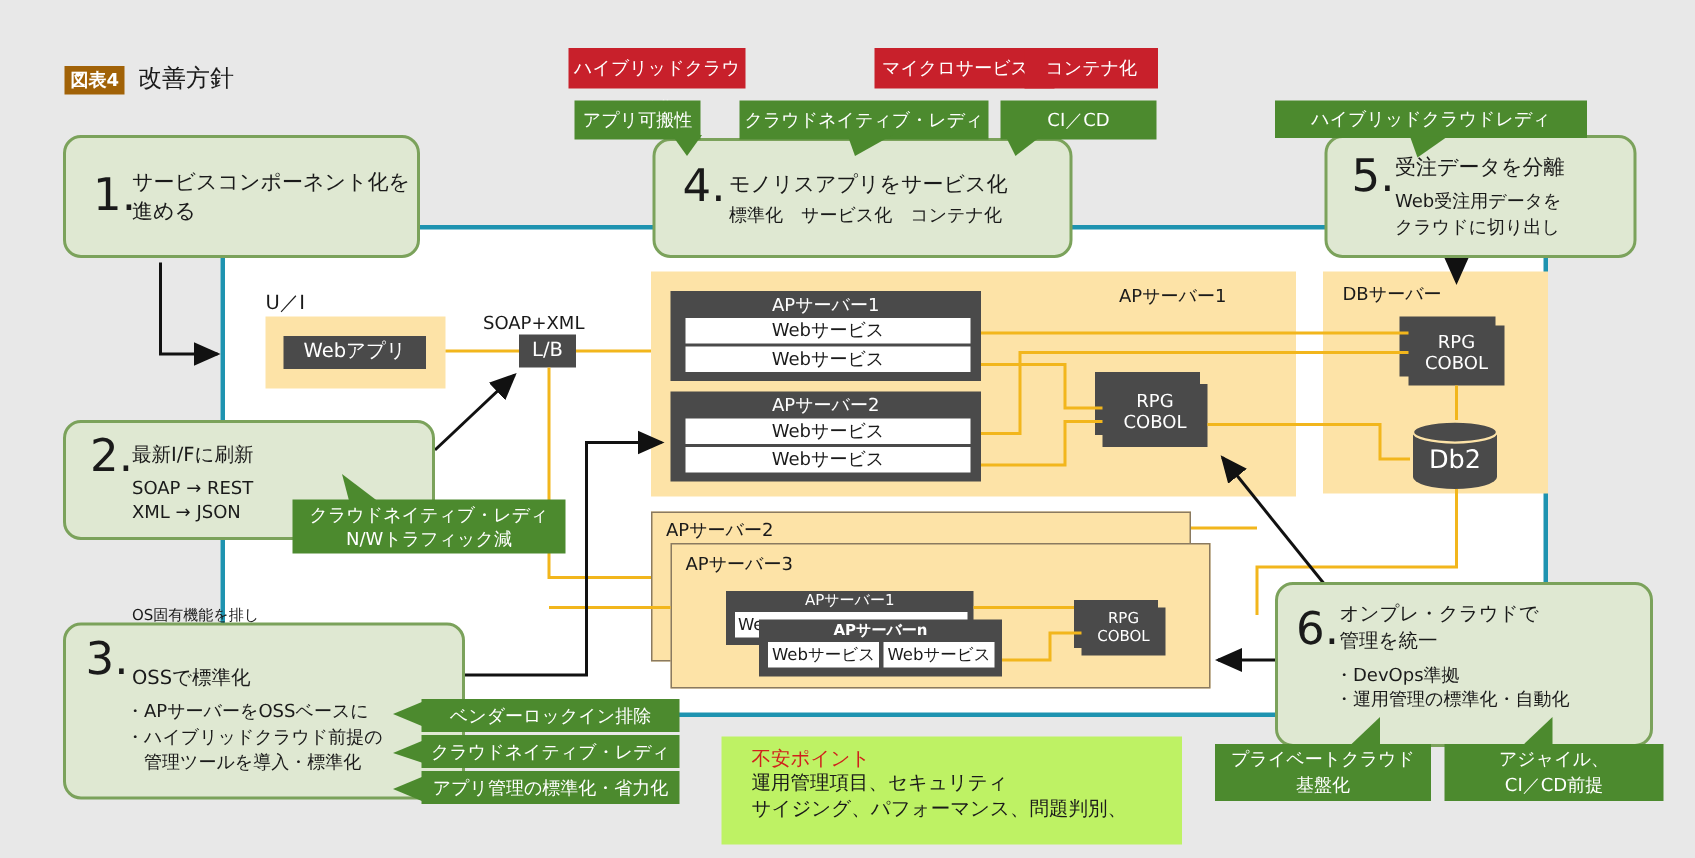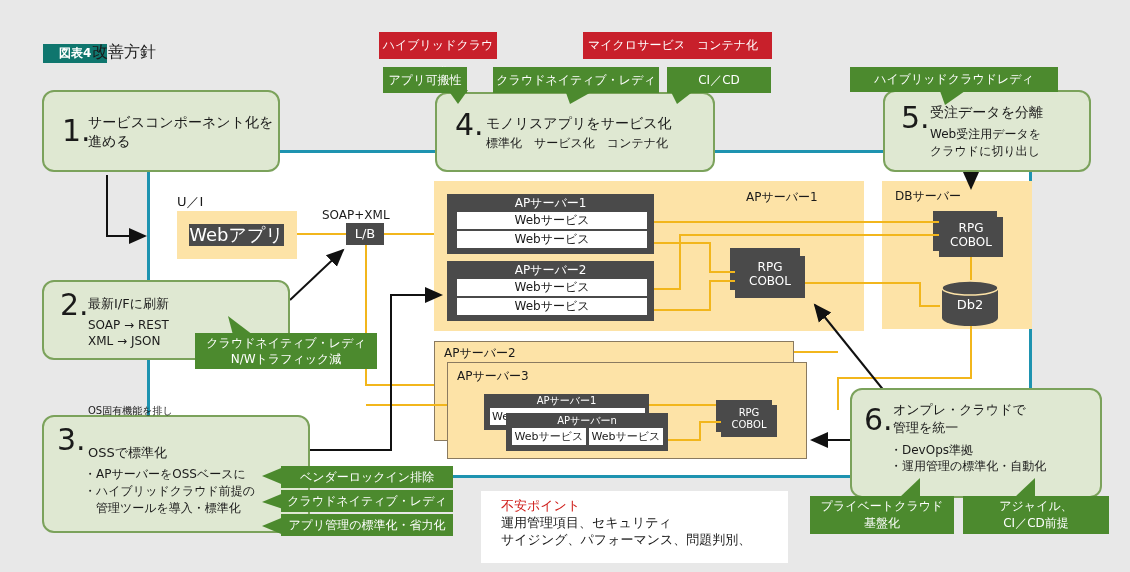--- a/index.html
+++ b/index.html
@@ -1,46 +1,46 @@
 <!DOCTYPE html>
 <html><head>
 <meta charset="utf-8">
 <style>
   * { box-sizing: border-box; margin: 0; padding: 0; }
   body { width: 1130px; height: 572px; background: #e8e8e8; font-family: "DejaVu Sans", "Liberation Sans", sans-serif; position: relative; overflow: hidden; color: #1a1a1a; }
   .abs { position: absolute; }
   #lines { position: absolute; left: 0; top: 0; width: 1130px; height: 572px; pointer-events: none; }
-  .title-badge { left: 43px; top: 44px; background: #0f766e; color: #fff; font-size: 12px; padding: 1px 16px; font-weight: bold; }
+  .title-badge { left: 43px; top: 44px; background: #a16207; color: #fff; font-size: 12px; padding: 1px 4px; font-weight: bold; }
   .title-text { left: 92px; top: 42px; font-size: 16px; }
   .frame { left: 147px; top: 150px; width: 885px; height: 328px; background: #fff; border: 3px solid #1e93b0; }
   .green-box { background: #dfe8d2; border: 2px solid #7ba25b; border-radius: 12px; }
   .num { font-size: 30px; line-height: 1; font-weight: normal; }
   .gb-title { font-size: 14px; line-height: 1.3; }
   .gb-sub { font-size: 12px; line-height: 1.35; }
   .red-tag { background: #c8202b; color: #fff; font-size: 12px; text-align: center; line-height: 27px; height: 27px; }
   .green-tag { background: #4c8a2e; color: #fff; font-size: 12px; text-align: center; }
   .orange-bg { background: #fde3a7; }
   .dark-box { background: #4a4a4a; color: #fff; text-align: center; font-size: 12px; }
   .white-row { background: #fff; color: #1a1a1a; text-align: center; font-size: 12px; }
   .label-sm { font-size: 12px; text-align: center; }
-  .anxiety { left: 481px; top: 491px; width: 307px; height: 72px; background: #ffffff; padding: 6px 20px; }
+  .anxiety { left: 481px; top: 491px; width: 307px; height: 72px; background: #bef264; padding: 6px 20px; }
   .anx-title { color: #d0201c; font-size: 13px; }
   .anx-body { font-size: 13px; line-height: 1.3; }
 </style>
 </head>
 <body>
 
 <div class="abs title-badge">図表4</div>
 <div class="abs title-text">改善方針</div>
 
 <div class="abs frame"></div>
 
 <div class="abs label-sm" style="left:177px;top:193px;font-size:13px;">U／I</div>
 <div class="abs orange-bg" style="left:177px;top:211px;width:120px;height:48px;"></div>
-<div class="abs dark-box" style="left:189px;top:224px;width:95px;height:22px;line-height:22px;font-size:18px;">Webアプリ</div>
+<div class="abs dark-box" style="left:189px;top:224px;width:95px;height:22px;line-height:22px;font-size:13px;">Webアプリ</div>
 
 <div class="abs" style="left:322px;top:208px;font-size:12px;">SOAP+XML</div>
 <div class="abs dark-box" style="left:346px;top:223px;width:38px;height:22px;line-height:22px;font-size:13px;">L/B</div>
 
 <div class="abs orange-bg" style="left:434px;top:181px;width:430px;height:150px;"></div>
 <div class="abs" style="left:746px;top:189px;font-size:12px;">APサーバー1</div>
 
 <div class="abs dark-box" style="left:447px;top:194px;width:207px;height:60px;">
   <div style="height:18px;line-height:18px;">APサーバー1</div>
   <div class="white-row" style="margin:0 7px 2px 10px;height:17px;line-height:17px;">Webサービス</div>
@@ -62,33 +62,33 @@
 <div class="abs" style="left:895px;top:188px;font-size:12px;">DBサーバー</div>
 <div class="abs dark-box" style="left:933px;top:211px;width:64px;height:40px;"></div>
 <div class="abs dark-box" style="left:939px;top:217px;width:64px;height:40px;padding-top:4px;line-height:1.2;">
   <div>RPG</div>
   <div>COBOL</div>
 </div>
 <svg class="abs" style="left:940px;top:280px;" width="60" height="48">
   <path d="M2 8 L2 38 A28 8 0 0 0 58 38 L58 8" fill="#4a4a4a"></path>
   <ellipse cx="30" cy="8" rx="28" ry="7" fill="#4a4a4a" stroke="#fde3a7" stroke-width="1.5"></ellipse>
 </svg>
-<div class="abs" style="left:940px;top:297px;width:60px;text-align:center;color:#fff;font-size:13px;">Db2</div>
+<div class="abs" style="left:940px;top:297px;width:60px;text-align:center;color:#fff;font-size:17px;">Db2</div>
 
 <div class="abs orange-bg" style="left:434px;top:341px;width:360px;height:100px;border:1px solid #8a7a60;"></div>
 <div class="abs" style="left:444px;top:345px;font-size:12px;">APサーバー2</div>
 <div class="abs orange-bg" style="left:447px;top:362px;width:360px;height:97px;border:1px solid #8a7a60;"></div>
 <div class="abs" style="left:457px;top:368px;font-size:12px;">APサーバー3</div>
 
 <div class="abs dark-box" style="left:484px;top:394px;width:165px;height:36px;font-size:10px;">
   <div style="height:14px;line-height:14px;">APサーバー1</div>
   <div class="white-row" style="margin:0 4px 0 6px;height:17px;line-height:17px;text-align:left;padding-left:2px;font-size:11px;">We</div>
 </div>
 <div class="abs dark-box" style="left:506px;top:413px;width:162px;height:38px;font-size:10px;">
-  <div style="height:15px;line-height:15px;">APサーバーn</div>
+  <div style="height:15px;line-height:15px;font-weight:bold;">APサーバーn</div>
   <div style="display:flex;gap:3px;margin:0 5px 0 6px;">
     <div class="white-row" style="flex:1;height:17px;line-height:17px;font-size:11px;">Webサービス</div>
     <div class="white-row" style="flex:1;height:17px;line-height:17px;font-size:11px;">Webサービス</div>
   </div>
 </div>
 <div class="abs dark-box" style="left:716px;top:400px;width:56px;height:32px;"></div>
 <div class="abs dark-box" style="left:721px;top:405px;width:56px;height:32px;font-size:10px;line-height:1.2;padding-top:2px;">
   <div>RPG</div>
   <div>COBOL</div>
 </div>

